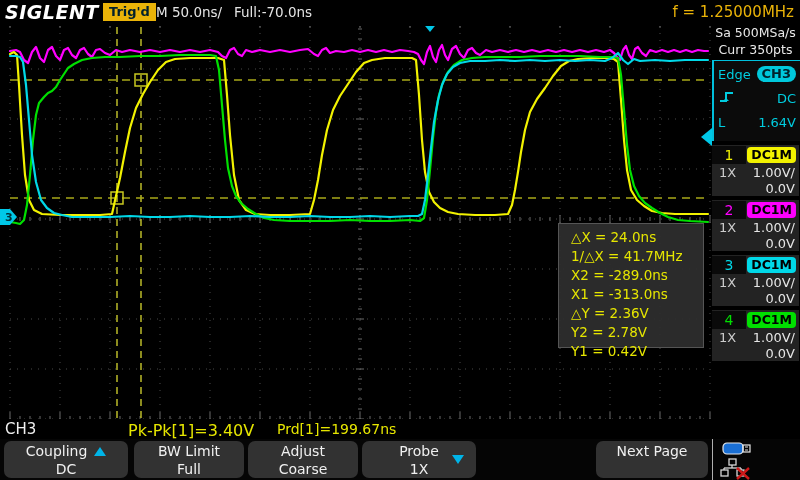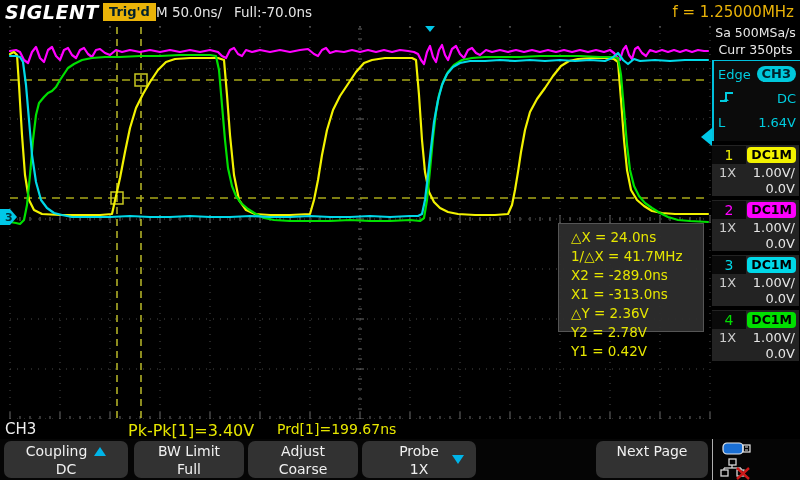--- a/index.html
+++ b/index.html
@@ -26,21 +26,21 @@
   .src-badge{background:#00c8dc;color:#00222b;font-weight:bold;border-radius:8px;padding:0 5px 1px 5px;font-size:13px;}
   .chbox{left:1px;width:87px;height:51px;background:#232323;}
   .chrow1{display:flex;justify-content:space-between;align-items:center;height:20px;}
   .chnum{width:34px;height:18px;background:#0a0a0a;text-align:center;font-size:14px;line-height:18px;}
   .chcoup{margin-right:3px;border-radius:4px;padding:0 4px 1px 4px;color:#000;font-weight:bold;font-size:12.5px;text-align:right;}
   .chrow2{display:flex;justify-content:space-between;color:#e6e6e6;font-size:13px;padding:0 4px 0 7px;height:16px;}
   .chrow3{text-align:right;color:#e6e6e6;font-size:13px;padding-right:4px;height:15px;}
   .probe-x{color:#cccccc;}
 
   
-  #cursorbox{left:558px;top:223px;width:146px;height:109px;background:rgba(46,46,46,0.93);
+  #cursorbox{left:558px;top:223px;width:146px;height:125px;background:rgba(46,46,46,0.93);
     border:1px solid #555;color:#e6e600;font-size:13.5px;line-height:19px;padding:4px 0 0 12px;
     box-sizing:border-box;z-index:20;}
 
   
   #statusbar{left:0;top:419px;width:711px;height:20px;background:#000;z-index:22;}
   #st-ch{left:5px;top:1px;color:#f0f0f0;font-size:15px;}
   #st-m1{left:128px;top:2px;color:#e6e600;font-size:16px;}
   #st-m2{left:277px;top:2px;color:#e6e600;font-size:14px;}
 
   

